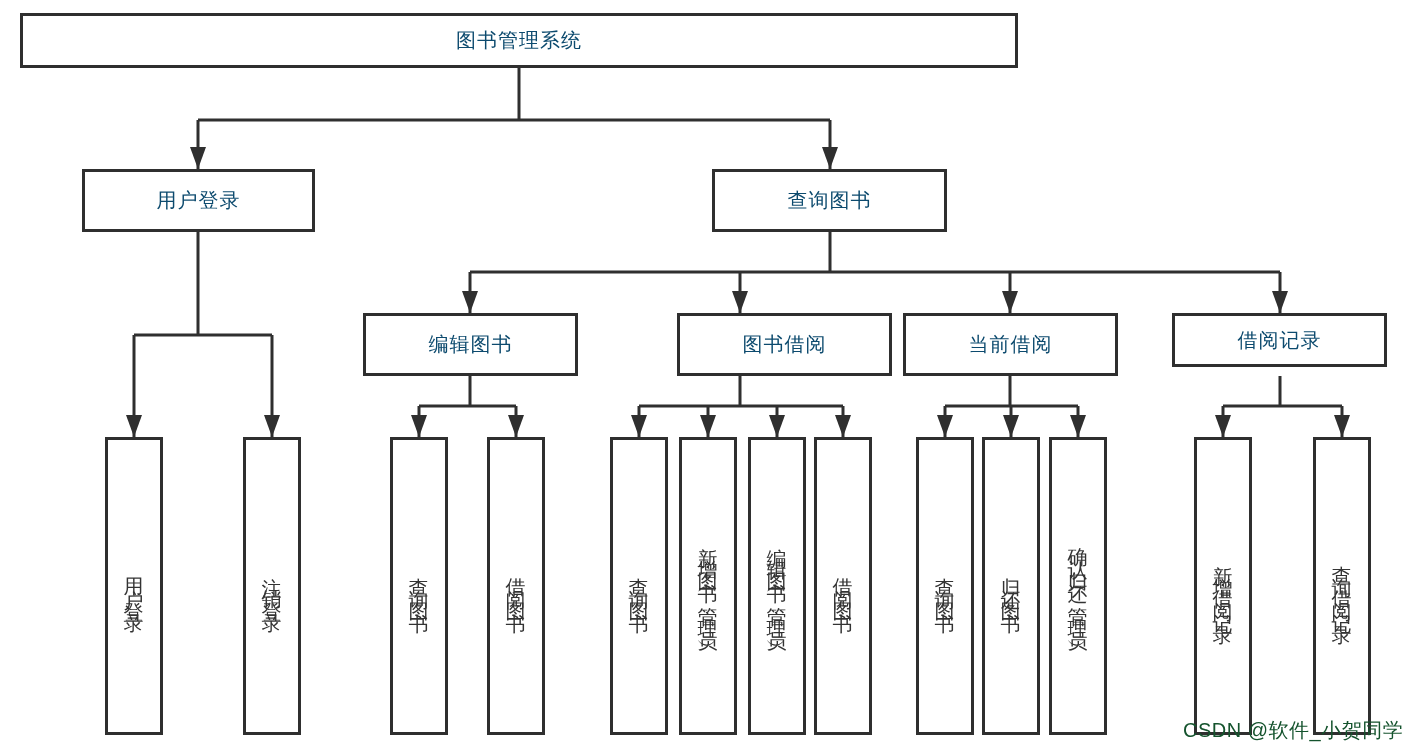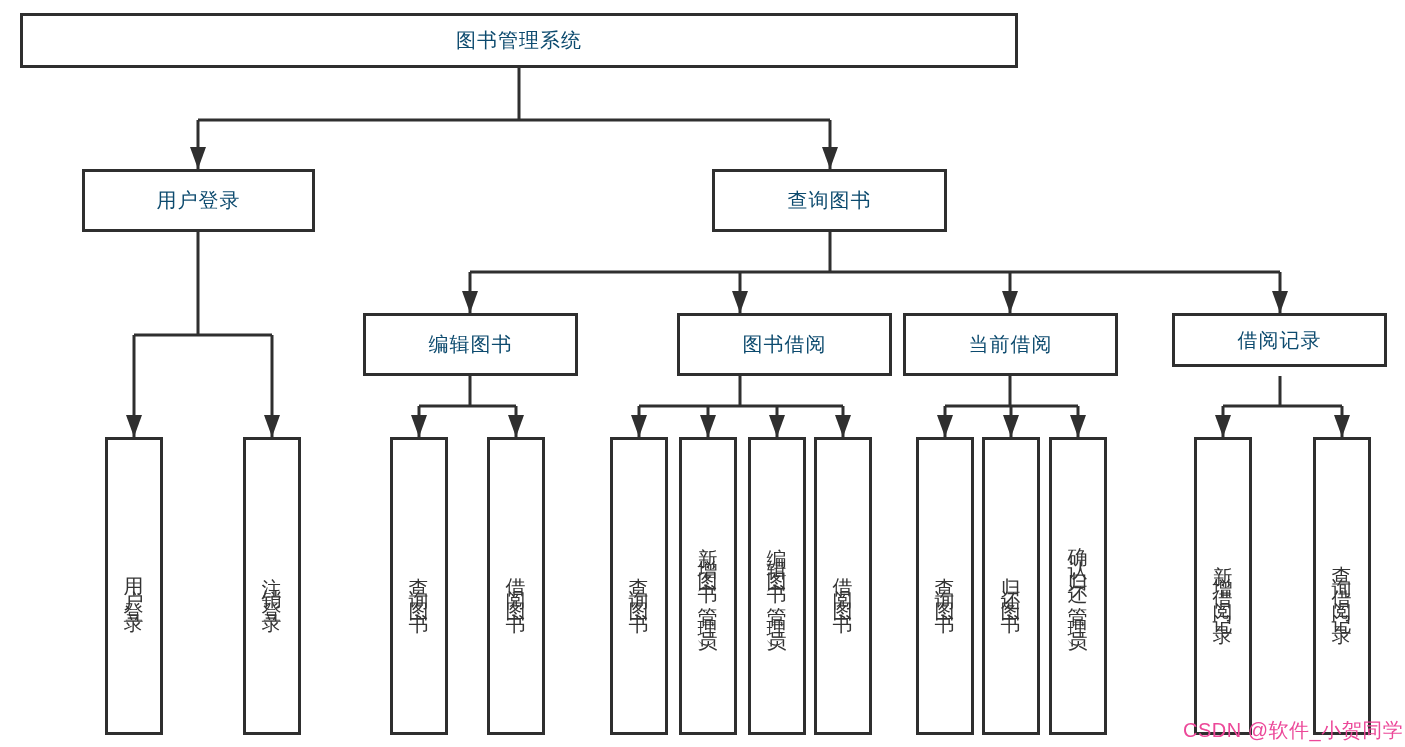--- a/index.html
+++ b/index.html
@@ -45,21 +45,21 @@
     line-height:1.1;
     color:#333333;
     white-space:nowrap;
   }
   #wires{position:absolute;left:0;top:0;z-index:1;}
   .wire{stroke:#2f2f2f;stroke-width:3;fill:none;}
   .watermark{
     position:absolute;
     left:1183px;top:717px;
     font-size:20px;
-    color:#ec4899;
+    color:#14532d;
     letter-spacing:0.5px;
     white-space:nowrap;
     z-index:3;
   }
 </style>
 </head>
 <body>
 
 <div id="stage">
 

